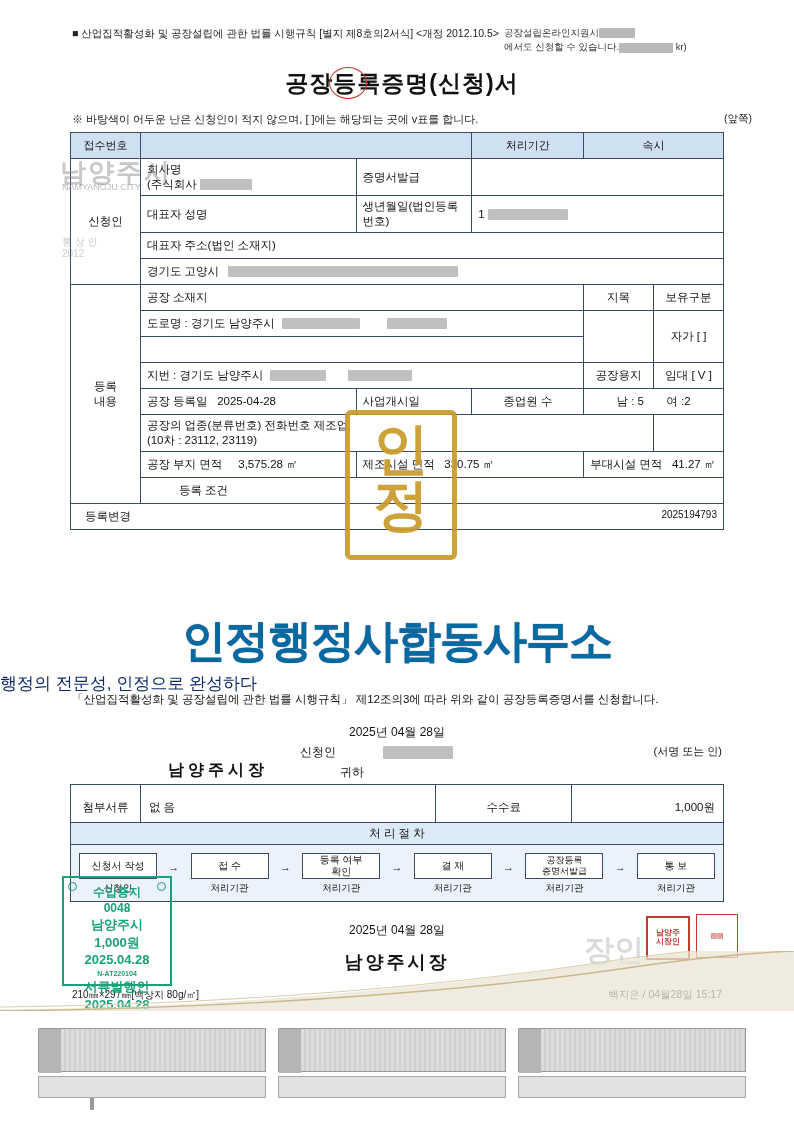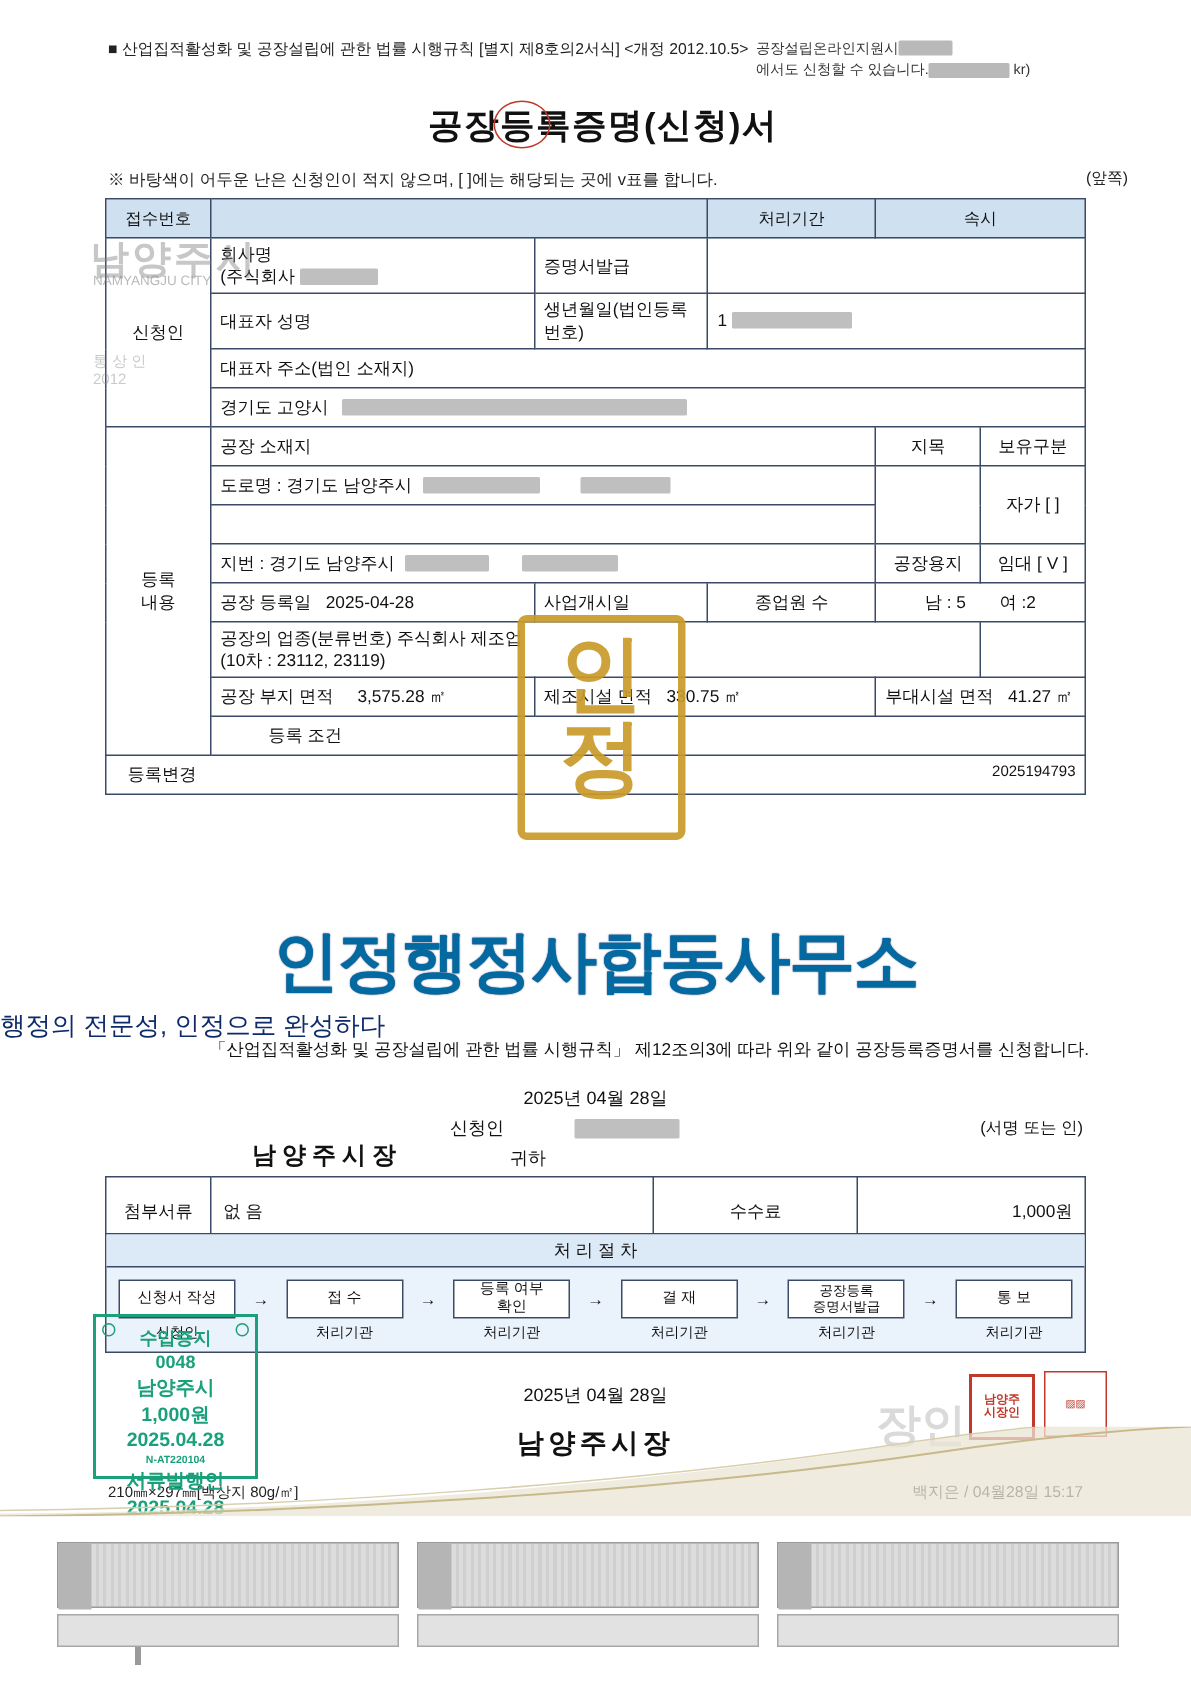--- a/index.html
+++ b/index.html
@@ -63,21 +63,21 @@
   .lbl { background:#ffffff; text-align:center; }
   .ctr { text-align:center; }
   .tall { height:46px; }
 
   
   .bar { display:inline-block; height:11px; background:#bfbfbf; vertical-align:middle; border-radius:1px;}
 
   
   .statement {
     position:absolute; left:72px; top:692px; width:654px;
-    font-size:11.5px; text-align:right;
+    font-size:11.5px; text-align:left;
   }
   .date-line {
     position:absolute; left:0; right:0; top:724px; text-align:center; font-size:12px;
   }
   .applicant-row {
     position:absolute; left:300px; top:744px; font-size:12px;
   }
   .sign-note { position:absolute; right:72px; top:744px; font-size:11px; }
   .mayor {
     position:absolute; left:168px; top:760px; font-size:16px; font-weight:bold; letter-spacing:4px;
@@ -299,21 +299,21 @@
       <td class="ctr">종업원 수</td>
       <td colspan="2" class="ctr">
         <span>남 : 5</span>
         &nbsp;&nbsp;&nbsp;&nbsp;&nbsp;
         <span>여 :2</span>
       </td>
     </tr>
     <tr>
       <td colspan="5" class="tall">
         <span>공장의 업종(분류번호)</span>
-        <span>주식회사 제조업</span><br>
+        <span>전화번호 제조업</span><br>
         <span>(10차 : 23112, 23119)</span>
       </td>
       <td></td>
     </tr>
     <tr>
       <td colspan="2">
         <span>공장 부지 면적</span>
         &nbsp;&nbsp;&nbsp;&nbsp;<span>3,575.28 ㎡</span>
       </td>
       <td colspan="2">

